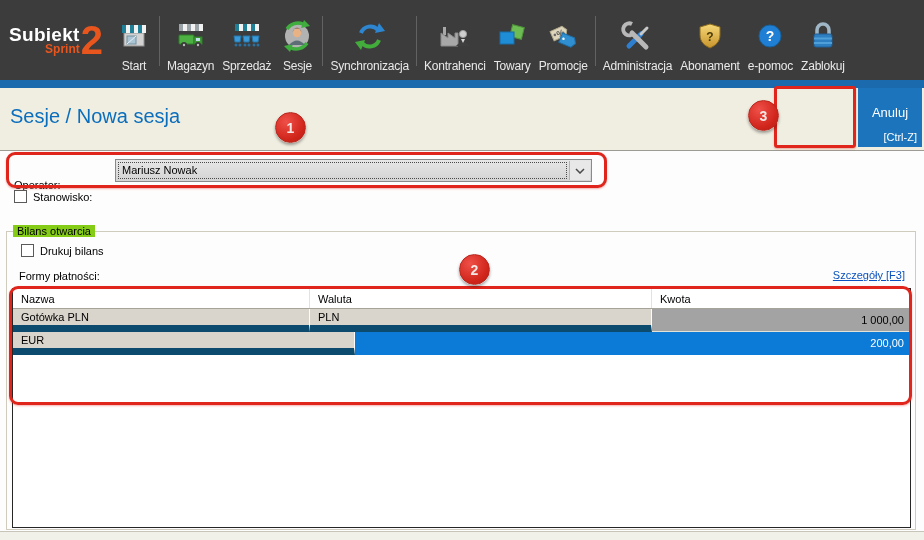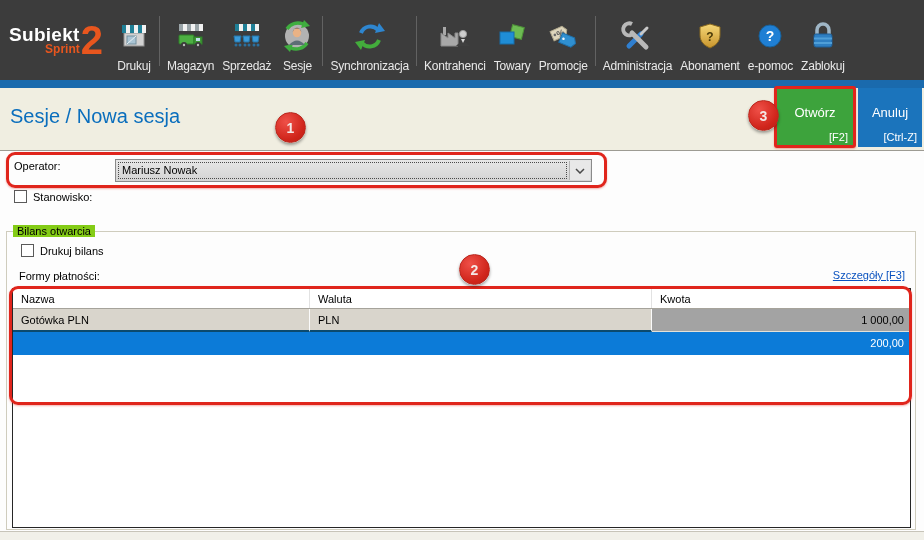--- a/index.html
+++ b/index.html
@@ -55,21 +55,21 @@
   }
   .badge-1 { left:275px; top:112px; }
   .badge-2 { left:459px; top:254px; }
   .badge-3 { left:748px; top:100px; }
 
   
   .content { position:absolute; top:152px; left:0; right:0; bottom:9px; background:#fdfdfd; }
   .annot-1 { left:6px; top:0px; width:601px; height:36px; }
   .annot-2 { left:8px; top:133px; width:908px; height:119px; }
   .flabel { position:absolute; font-size:11px; color:#000; }
-  .lbl-operator { left:14px; top:8px; }
+  .lbl-operator { left:14px; top:27px; }
 
   .dropdown {
     position:absolute; left:115px; top:7px; width:477px; height:23px;
     background:linear-gradient(#e6e6e6,#d4d4d4); border:1px solid #8a8a8a; cursor:pointer;
   }
   .dd-focus { position:absolute; left:2px; top:2px; right:24px; bottom:2px; border:1px dotted #4a4a4a; }
   .dd-value { position:absolute; left:6px; top:4px; font-size:11px; color:#000; }
   .dd-btn {
     position:absolute; right:1px; top:1px; bottom:1px; width:21px;
     background:#e8e8e8; border-left:1px solid #b4b4b4;
@@ -102,21 +102,21 @@
     background:#fff; border:1px solid #262626; font-size:11px; overflow:hidden;
   }
   .trow { display:flex; width:100%; }
   .thead { height:20px; border-bottom:1px solid #a6a39b; background:#fff; }
   .tc { display:flex; align-items:center; padding-left:8px; overflow:hidden; }
   .tc1 { width:297px; } .tc2 { width:342px; } .tc3 { flex:1; }
   .thead .tc { border-right:1px solid #e2e2e2; color:#000; }
   .thead .tc3 { border-right:none; }
   .tdata { height:23px; }
   .tdata .cell-gray {
-    background:#d9d5cc; border-right:1px solid #fbfbfb; border-bottom:2px solid #0c4a6e;
+    background:#d9d5cc; border-right:1px solid #fbfbfb; border-bottom:7px solid #0c4a6e;
   }
   .tdata .cell-num {
     justify-content:flex-end; padding:0 6px 0 0; background:#a3a3a3;
     border-bottom:1px solid #e4e1d8;
   }
   .tdata .cell-num.selected { background:#0c7bd8; color:#fff; border-bottom-color:#0c7bd8; }
 
   .statusbar {
     position:absolute; bottom:0; left:0; right:0; height:9px;
     background:#f1f0e9; border-top:1px solid #c7c4b9;
@@ -144,21 +144,21 @@
           <rect x="11" y="16" width="9" height="8" fill="#a9c4d4" stroke="#74909e"></rect>
           <line x1="20" y1="16" x2="11" y2="24" stroke="#e9f1f5" stroke-width="1"></line>
           <rect x="6" y="5" width="4" height="8" fill="#1f7f96"></rect>
             <rect x="10" y="5" width="4" height="8" fill="#f2f2f2"></rect>
           <rect x="14" y="5" width="4" height="8" fill="#1f7f96"></rect>
             <rect x="18" y="5" width="4" height="8" fill="#f2f2f2"></rect>
           <rect x="22" y="5" width="4" height="8" fill="#1f7f96"></rect>
             <rect x="26" y="5" width="4" height="8" fill="#f2f2f2"></rect>
         </svg>
       </span>
-      <span class="tlabel">Drukuj</span>
+      <span class="tlabel">Start</span>
     </div>
 
     <div class="tsep"></div>
 
     <div class="tbtn">
       <span class="ticon">
         <svg width="36" height="34" viewBox="0 0 36 34">
           <rect x="6" y="4" width="4" height="7" fill="#9aa4a8"></rect>
             <rect x="10" y="4" width="4" height="7" fill="#f2f2f2"></rect>
           <rect x="14" y="4" width="4" height="7" fill="#9aa4a8"></rect>
@@ -327,24 +327,20 @@
       </span>
       <span class="tlabel">Zablokuj</span>
     </div>
   </div>
 
   <div class="blue-strip"></div>
 
   <div class="header">
     <div class="page-title">Sesje / Nowa sesja</div>
 
-    <div class="hbtn btn-open">
-      <span class="main">Otwórz</span>
-      <span class="key">[F2]</span>
-    </div>
     <div class="annot annot-3"></div>
 
     <div class="hbtn btn-cancel">
       <span class="main">Anuluj</span>
       <span class="key">[Ctrl-Z]</span>
     </div>
   </div>
 
   <div class="content">
 
@@ -382,20 +378,21 @@
           <div class="tc tc1">Nazwa</div>
           <div class="tc tc2">Waluta</div>
           <div class="tc tc3">Kwota</div>
         </div>
         <div class="trow tdata">
           <div class="tc tc1 cell-gray">Gotówka PLN</div>
           <div class="tc tc2 cell-gray">PLN</div>
           <div class="tc tc3 cell-num">1 000,00</div>
         </div>
         <div class="trow tdata">
+          <div class="tc tc2 cell-gray">EUR</div>
           <div class="tc tc3 cell-num selected">200,00</div>
         </div>
       </div>
 
       <div class="annot annot-2" style="left:2px; top:54px; width:903px; height:119px;"></div>
     </div>
   </div>
 
   <div class="statusbar"></div>
 

